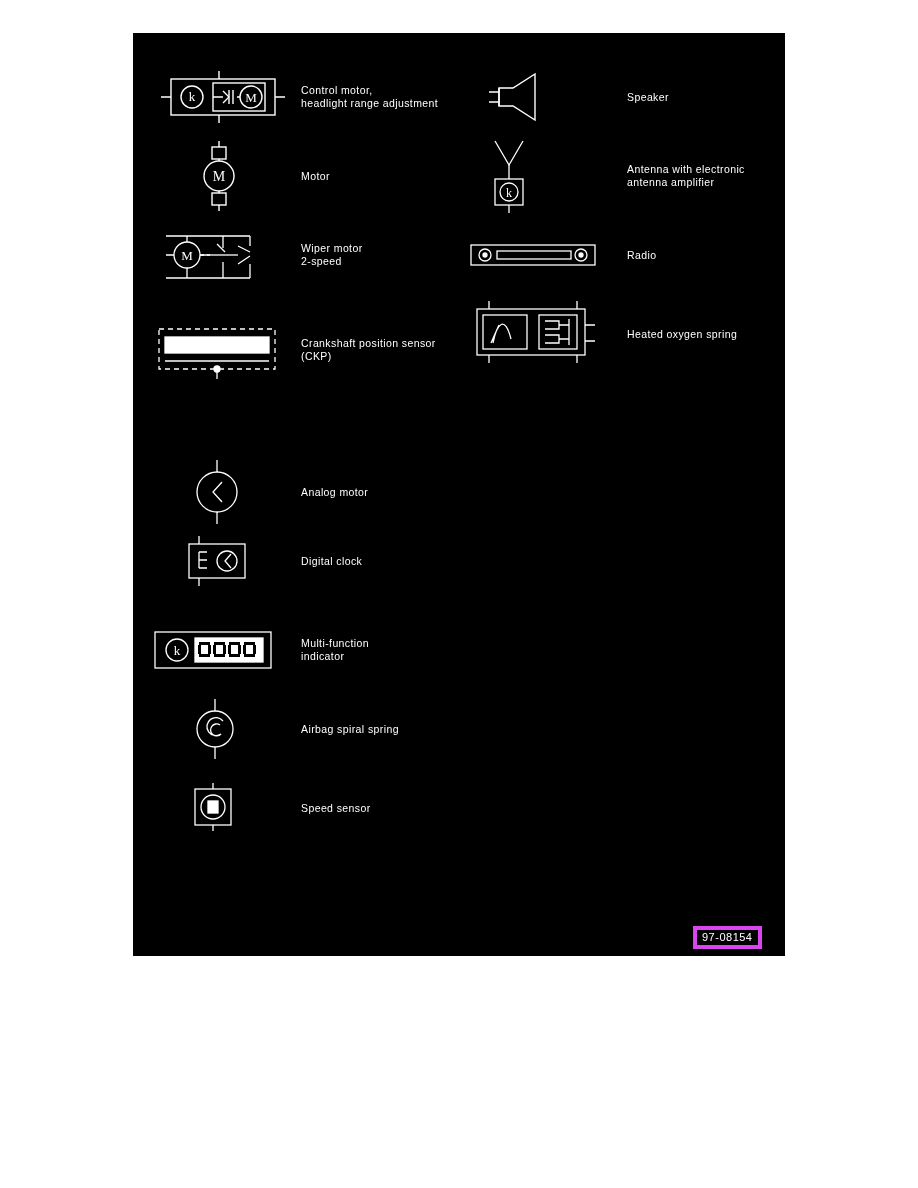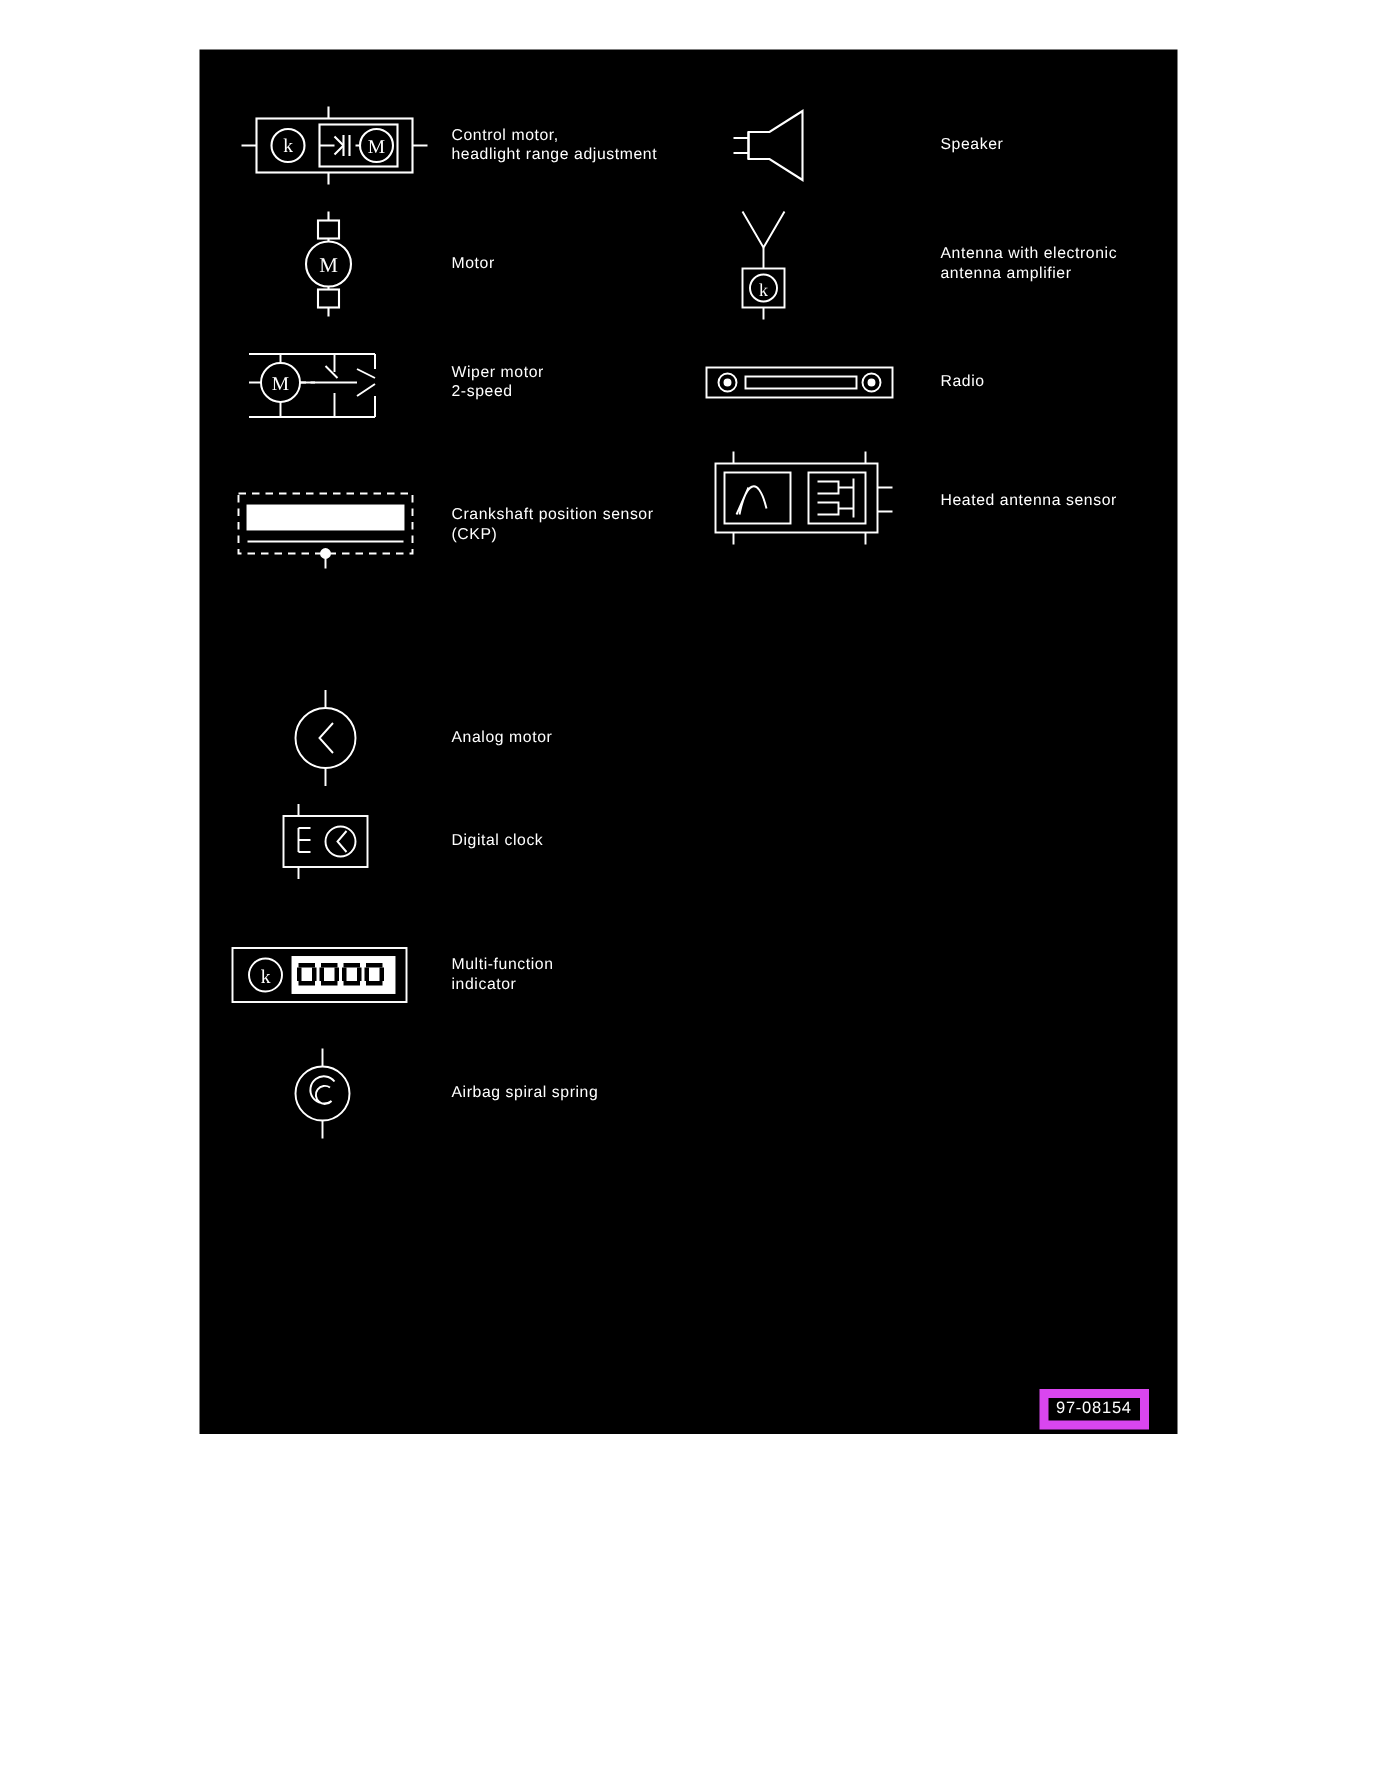--- a/index.html
+++ b/index.html
@@ -63,21 +63,21 @@
     font-size: 10.5px;
     line-height: 13px;
     letter-spacing: 0.4px;
     font-family: "Liberation Sans", sans-serif;
     white-space: pre-line;
   }
   #figcode {
     position: absolute;
     left: 560px;
     top: 893px;
-    border: 6px solid #d946ef;
+    border: 4px solid #d946ef;
     padding: 1px 5px 2px 5px;
     color: #ffffff;
     font-size: 11px;
     letter-spacing: 0.5px;
     font-family: "Liberation Sans", sans-serif;
     background: #000000;
   }
 </style>
 </head>
 <body>
@@ -230,20 +230,33 @@
             <g stroke="#ffffff" fill="none" stroke-width="1.3">
               <circle cx="82" cy="39" r="18"></circle>
               <path d="M82 21 v-12 M82 57 v12"></path>
               <path d="M90 31 a9 9 0 1 0 -2 13 a6 6 0 1 1 -1 -9"></path>
             </g>
           </svg>
         </div>
         <div class="lbl">Airbag spiral spring</div>
       </div>
 
+      <div class="row" style="top:736px">
+        <div class="sym">
+          <svg width="172" height="78" viewBox="0 0 172 78">
+            <g stroke="#ffffff" fill="none" stroke-width="1.3">
+              <rect x="62" y="20" width="36" height="36"></rect>
+              <circle cx="80" cy="38" r="12"></circle>
+              <rect x="75" y="32" width="10" height="12" fill="#ffffff"></rect>
+              <path d="M80 20 v-6 M80 56 v6"></path>
+            </g>
+          </svg>
+        </div>
+        <div class="lbl">Speed sensor</div>
+      </div>
 
     </div>
 
     <div class="col col-right">
 
       <div class="row" style="top:25px">
         <div class="sym">
           <svg width="172" height="78" viewBox="0 0 172 78">
             <g stroke="#ffffff" fill="none" stroke-width="1.4">
               <path d="M40 30 h14 L76 16 v46 L54 48 h-14 Z"></path>
@@ -297,19 +310,19 @@
               <rect x="80" y="20" width="38" height="34"></rect>
               <path d="M34 48 c4 -20 12 -28 18 -4 M40 30 l-8 18"></path>
               <path d="M86 26 h14 v8 h-14 M86 40 h14 v8 h-14"></path>
               <path d="M100 30 h10 M100 44 h10"></path>
               <path d="M110 24 v26"></path>
               <path d="M30 14 v-8 M30 60 v8 M118 14 v-8 M118 60 v8"></path>
               <path d="M126 30 h10 M126 46 h10"></path>
             </g>
           </svg>
         </div>
-        <div class="lbl">Heated antenna sensor</div>
+        <div class="lbl">Heated oxygen spring</div>
       </div>
     </div>
 
     <div id="figcode">97-08154</div>
   </div>
 </div>
 
 </body></html>

